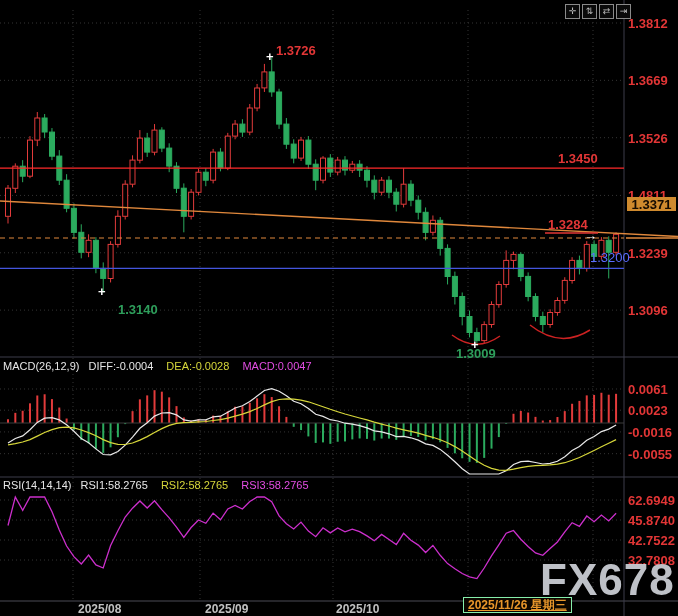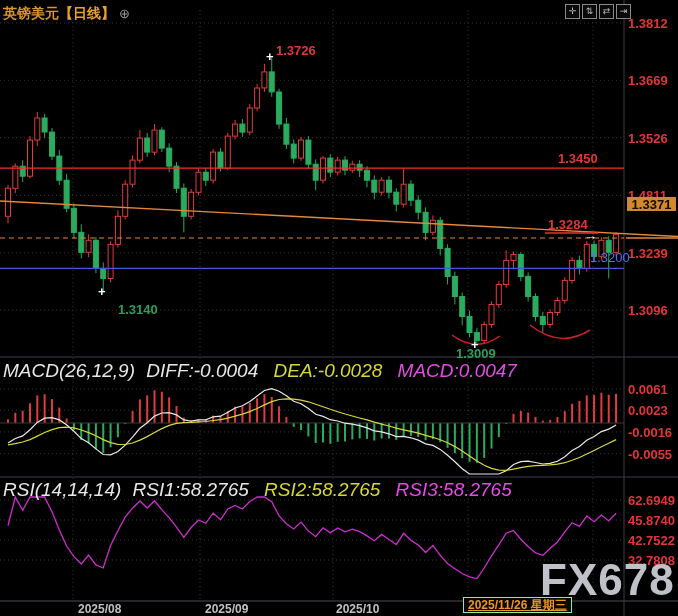--- a/index.html
+++ b/index.html
@@ -13,21 +13,21 @@
   .toolbar{left:565px;top:4px;display:flex;gap:2px;}
   .tool{width:13px;height:13px;border:1px solid #8a8a8a;color:#bbb;font-size:9px;
         display:flex;align-items:center;justify-content:center;background:#0a0a0a;}
   .ptick{position:absolute;left:628px;color:#e23636;font-size:13px;font-weight:600;}
   .rtick{position:absolute;left:628px;color:#e23636;font-size:13px;font-weight:600;}
   .red-lbl{color:#e23636;font-size:13px;font-weight:bold;}
   .green-lbl{color:#2e9e5b;font-size:13px;font-weight:bold;}
   .blue-lbl{color:#5b6bff;font-size:13px;font-weight:normal;}
   .cur-box{left:627px;top:197px;width:49px;height:14px;background:#cf8a2e;color:#140a00;
            font-size:13px;font-weight:bold;text-align:center;line-height:15px;}
-  .hdr{font-size:19px;font-style:italic;}
+  .hdr{font-size:11px;}
   .hdr .w{color:#e6e6e6;} .hdr .y{color:#d6d63a;margin-left:10px;} .hdr .m{color:#e34de3;margin-left:10px;}
   .tlabel{position:absolute;top:602px;color:#c0c0c0;font-size:12px;font-weight:bold;}
   .date-box{left:463px;top:597px;color:#e8962a;font-size:12px;font-weight:bold;
             border:1px solid #86efac;padding:1px 4px;background:#0c0600;text-decoration:underline;}
   .cross{color:#fff;font-size:13px;font-weight:bold;}
   .watermark{left:540px;top:558px;font-size:44px;font-weight:bold;color:#c9ccd2;
              letter-spacing:1px;opacity:.95;}
 </style>
 </head>
 <body>
@@ -317,24 +317,20 @@
       <line x1="0" y1="168.16200000000003" x2="624" y2="168.16200000000003" stroke="#ff2a2a" stroke-width="1.2"></line>
       <line x1="0" y1="201" x2="678" y2="236.5" stroke="#e0883c" stroke-width="1.4"></line>
       <line x1="0" y1="238" x2="624" y2="238" stroke="#e0883c" stroke-width="1" stroke-dasharray="5,4"></line>
       <line x1="626" y1="238" x2="678" y2="238" stroke="#e0883c" stroke-width="1.4"></line>
       <line x1="0" y1="268.4119999999997" x2="624" y2="268.4119999999997" stroke="#4455dd" stroke-width="1.4"></line>
       <line x1="545" y1="233" x2="598" y2="233" stroke="#e23636" stroke-width="1.5"></line>
       <path d="M452,335 Q476,353 500,336" fill="none" stroke="#cc2222" stroke-width="1.5"></path>
       <path d="M530,325 Q560,349 590,330" fill="none" stroke="#cc2222" stroke-width="1.5"></path>
     </svg>
 
-  <div class="lbl titlebar">
-    <span>英镑美元</span><span class="period">【日线】</span>
-    <span class="plus">⊕</span>
-  </div>
 
   <div class="lbl toolbar" id="toolbar">
       <div class="tool">✛</div>
       <div class="tool">⇅</div>
       <div class="tool">⇄</div>
       <div class="tool">⇥</div>
     </div>
 
   <div id="price-axis">
       <div class="ptick" style="top: 16px;">1.3812</div>

